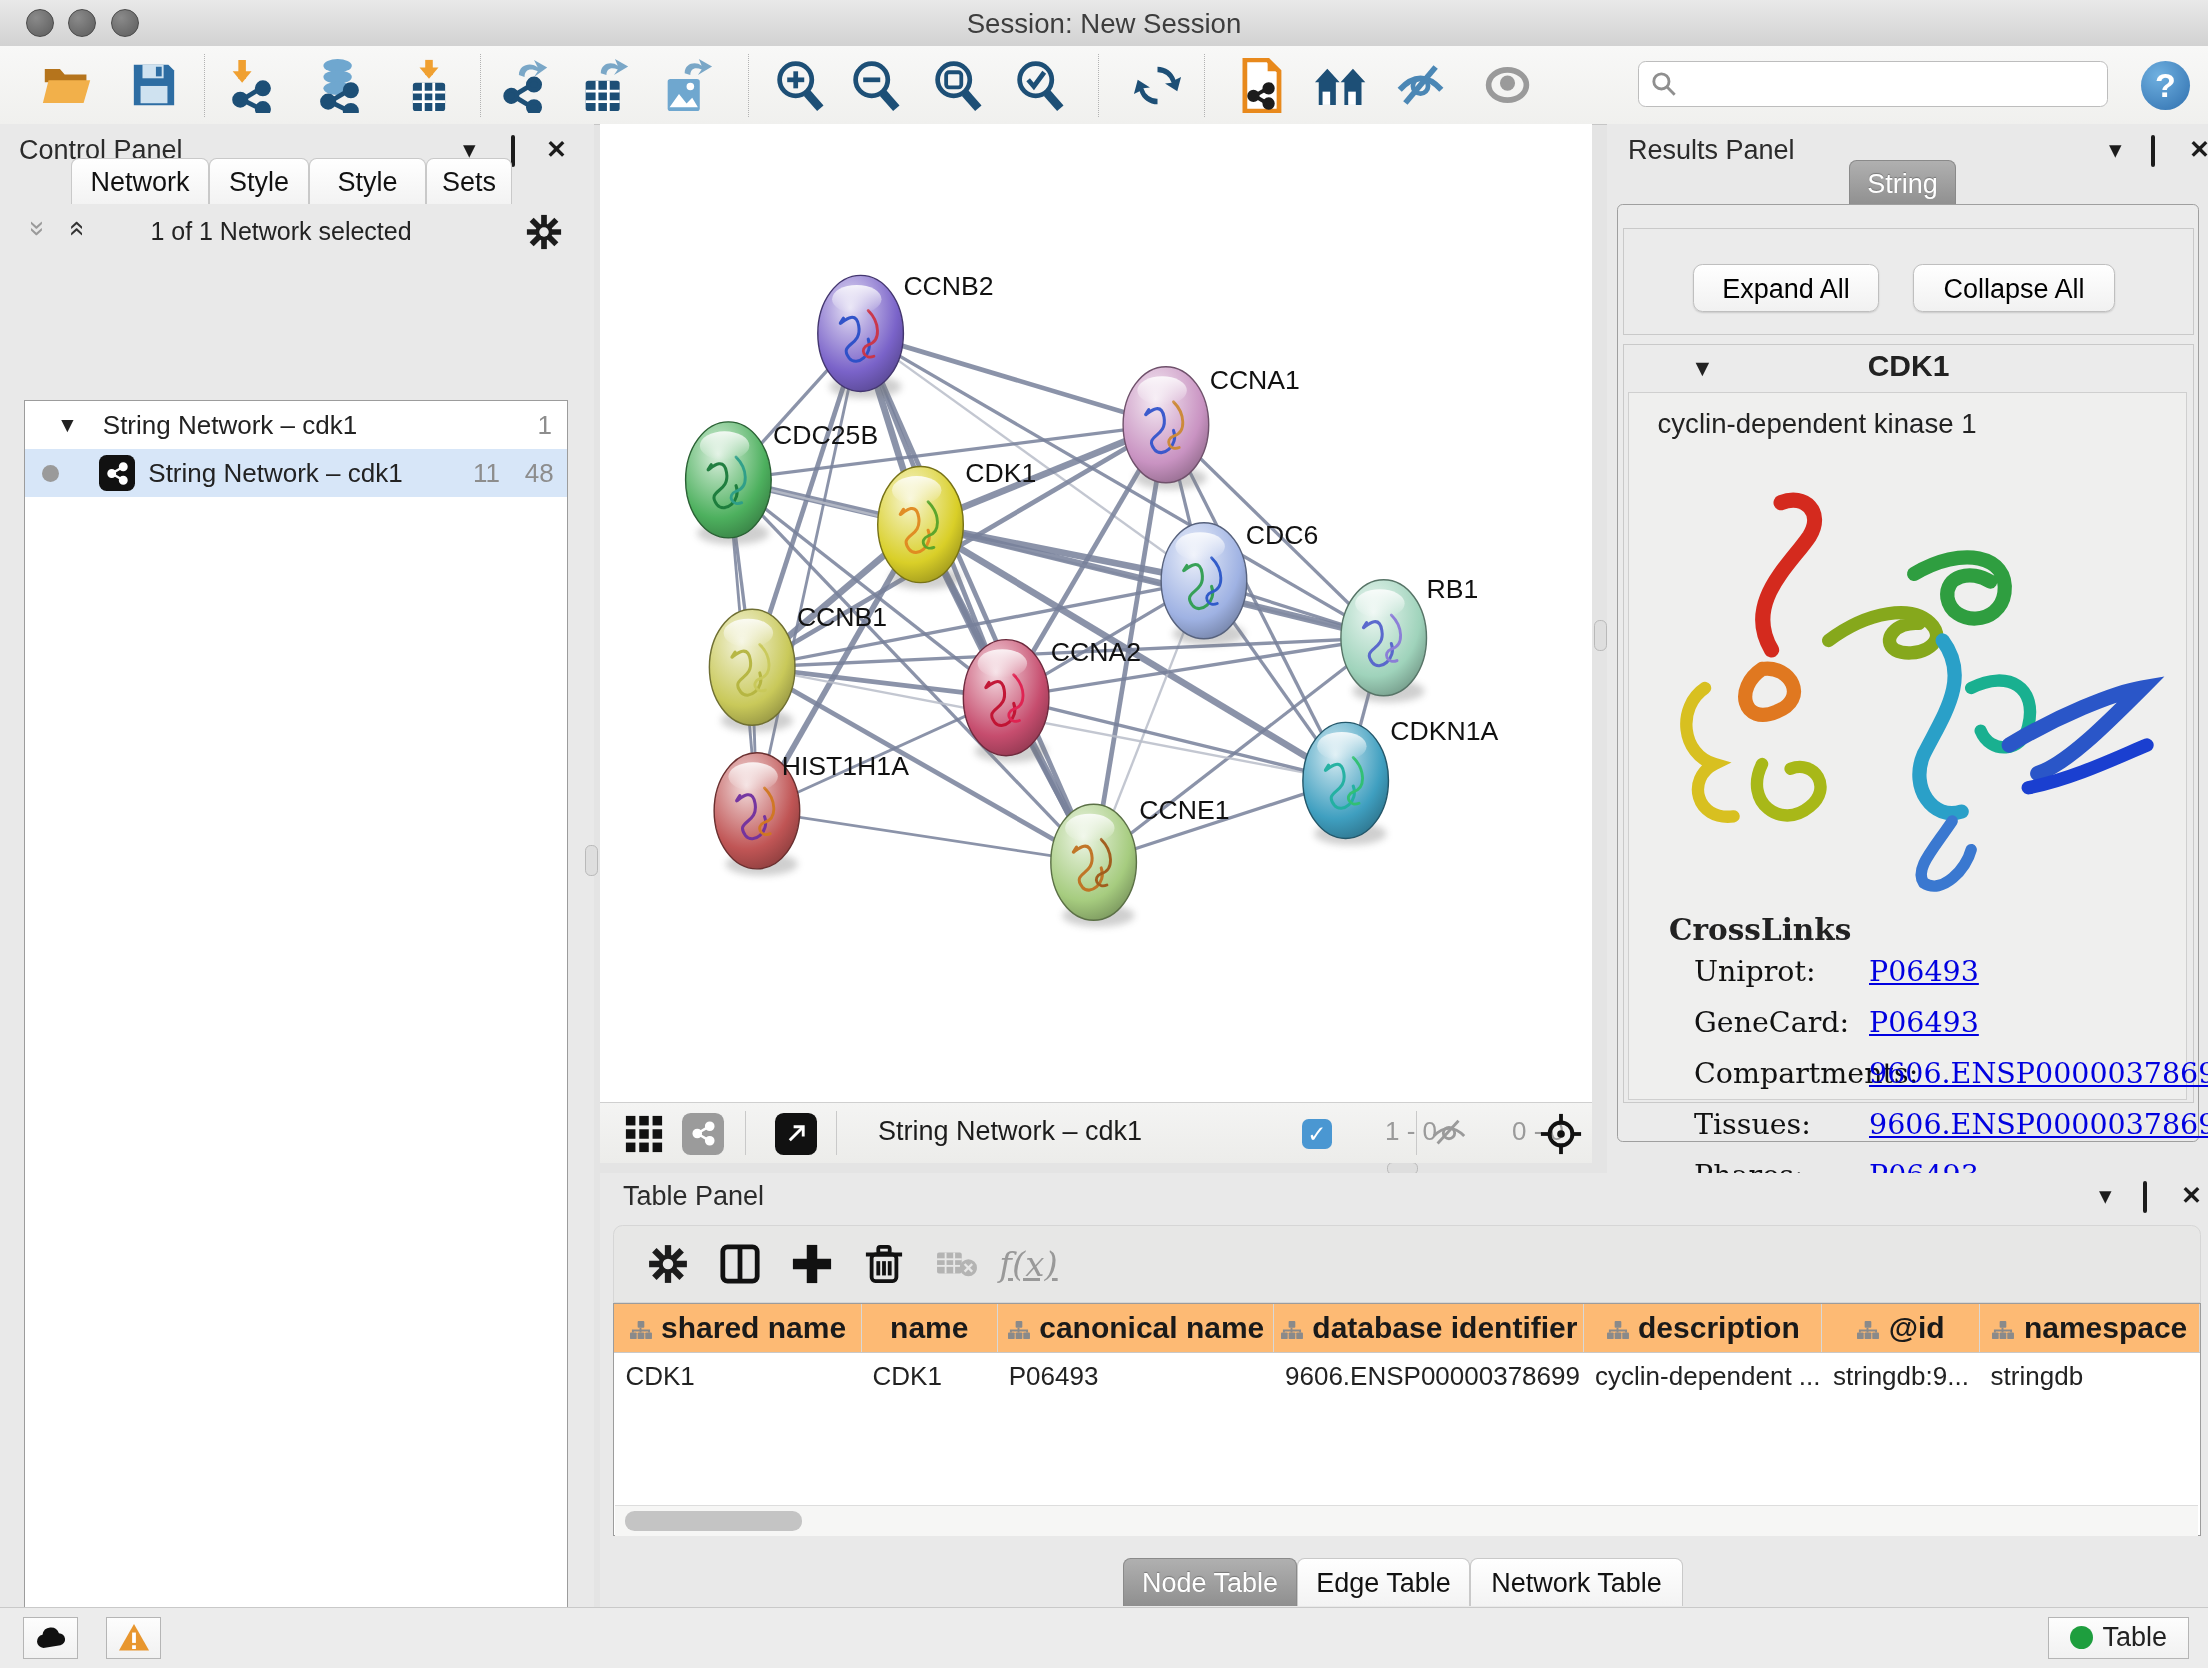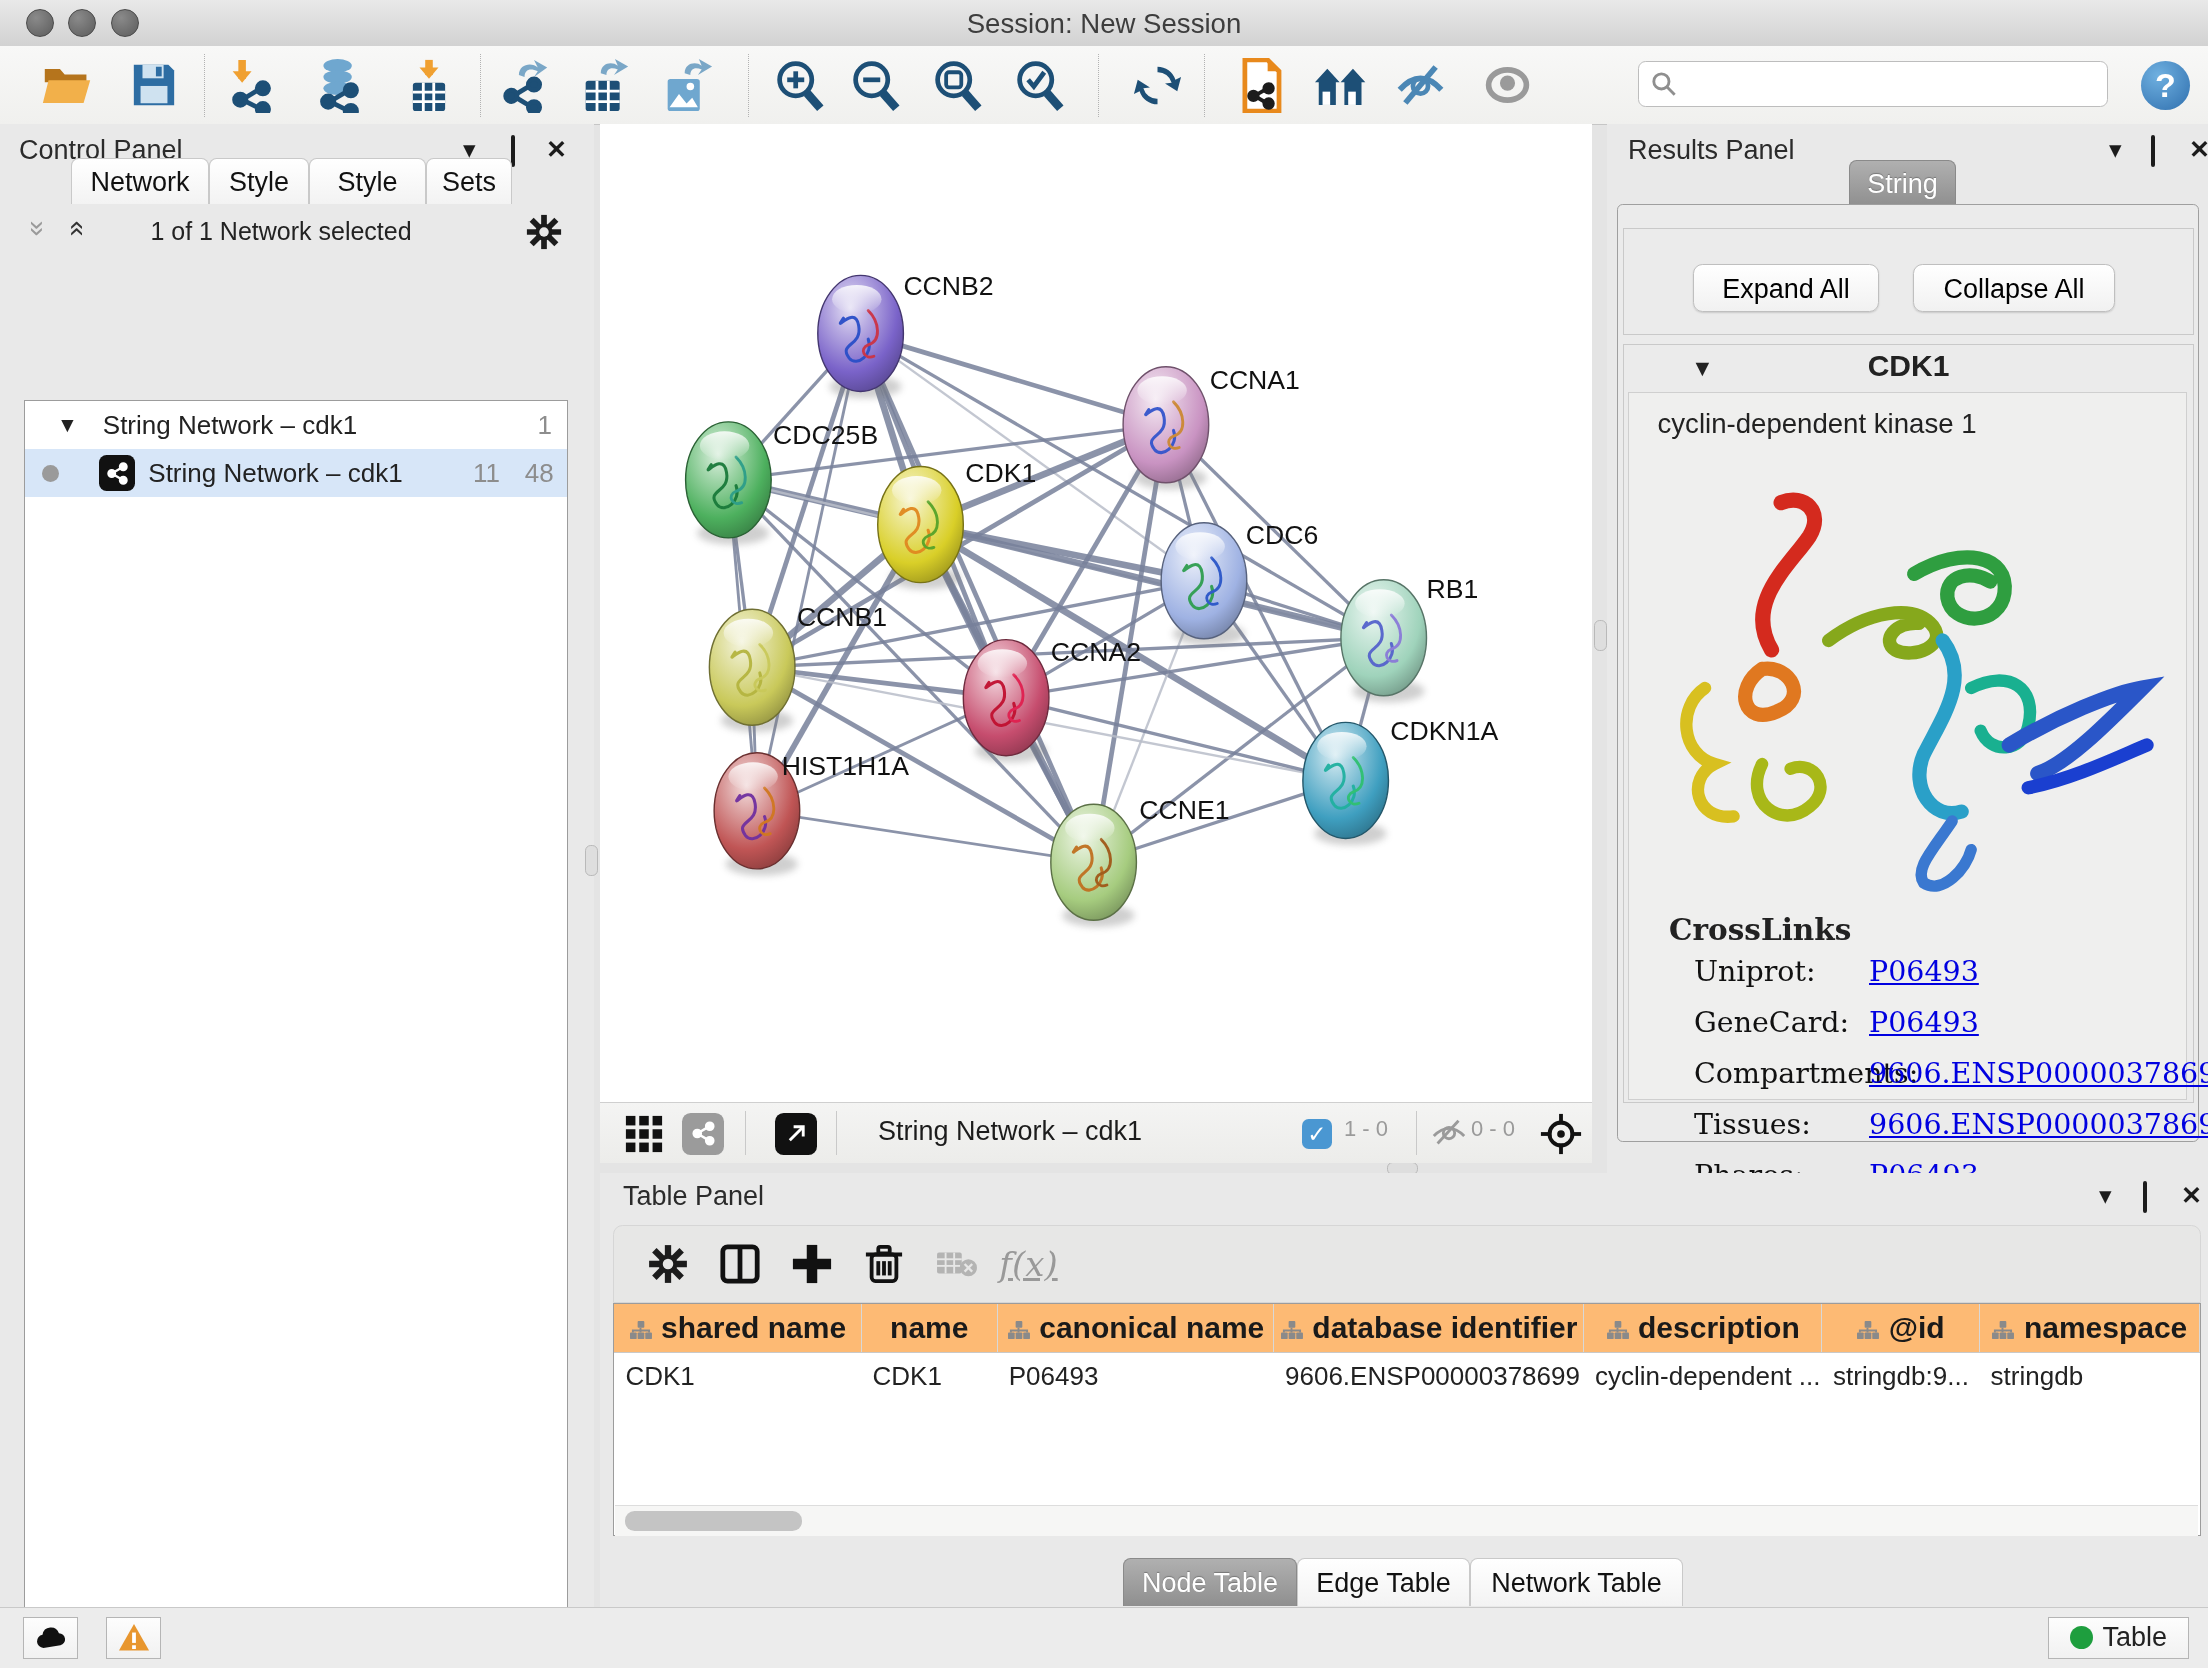--- a/index.html
+++ b/index.html
@@ -26,21 +26,21 @@
   #ctree{left:24px;top:276px;width:542px;height:1305px;background:#fff;border:1.9px solid #9c9c9c;}
   .trow{position:relative;height:48px;display:flex;align-items:center;font-size:26px;}
   .trow.sel{background:#d7e6f8;}
   .tcount{position:absolute;color:#8d8d8d;font-size:26px;}
   .shareic{display:inline-flex;width:36px;height:36px;background:#111;border-radius:7.6px;align-items:center;justify-content:center;}
   
   #canvas{left:600px;top:124px;width:992px;height:979px;background:#fff;}
   #navbar{left:600px;top:1102px;width:992px;height:60px;background:linear-gradient(#f4f4f3,#ececea);border-top:1px solid #cfcfcf;}
   .nbi{position:absolute;top:7.6px;width:46px;height:46px;display:flex;align-items:center;justify-content:center;}
   .nbsep{position:absolute;top:7.6px;height:44px;border-left:1px solid #c9c9c9;}
-  .nbtxt{position:absolute;font-size:22px;color:#9a9a9a;top:13.3px;}
+  .nbtxt{position:absolute;font-size:26px;color:#9a9a9a;top:13.3px;margin-left:41px;}
   
   .vpill{width:11.4px;height:28.5px;border-radius:5.7px;background:#dedede;border:1px solid #b9b9b9;}
   .hpill{width:28.5px;height:11.4px;border-radius:5.7px;background:#dedede;border:1px solid #b9b9b9;}
   
   #rbox{left:1617px;top:204px;width:582px;height:938px;background:#ebebeb;border:1.9px solid #9f9f9f;border-radius:5.7px;box-sizing:border-box;}
   #rbtns{left:1623px;top:228px;width:571px;height:107px;border:1.9px solid #c9c9c9;box-sizing:border-box;}
   .rbtn{position:absolute;top:35px;height:48px;border:1px solid #bfbfbf;border-radius:9.5px;background:linear-gradient(#ffffff,#f1f1f1);font-size:27px;text-align:center;line-height:46px;box-shadow:0 1px 1.9px rgba(0,0,0,.15);}
   #rsect{left:1623px;top:344px;width:571px;height:759px;border:1.9px solid #c9c9c9;box-sizing:border-box;}
   #rinner{left:1628px;top:392px;width:559px;height:708px;border:1px solid #cfcfcf;background:#efefee;box-sizing:border-box;}
   .serif{font-family:"DejaVu Serif","Liberation Serif",serif;}

